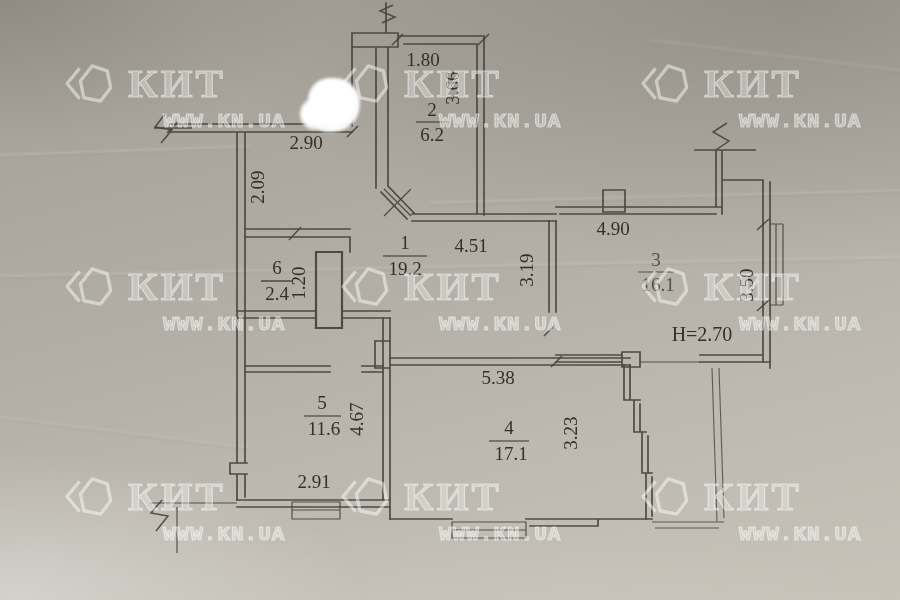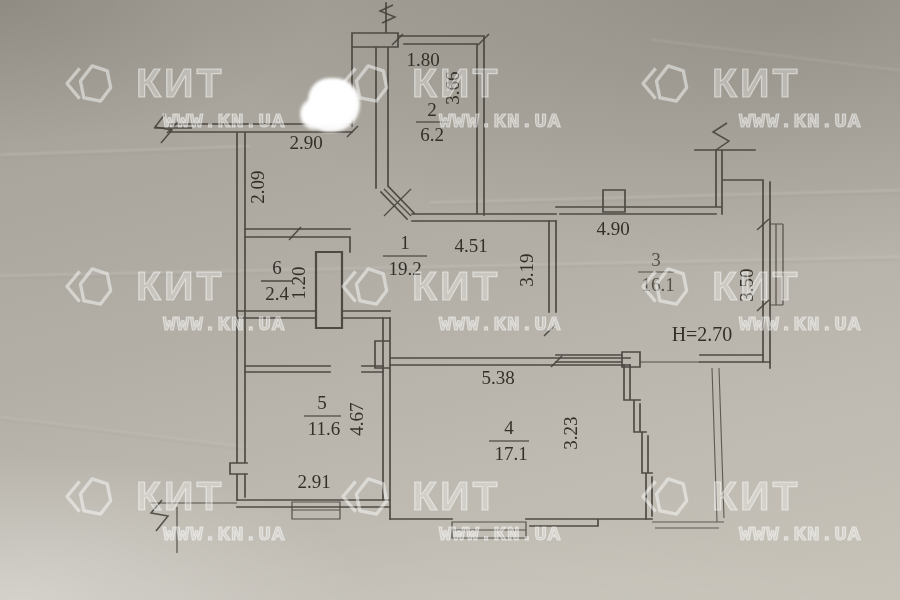--- a/index.html
+++ b/index.html
@@ -24,21 +24,21 @@
   .dim-s{font-family:"Liberation Serif",serif;font-size:20px;fill:#33302a;}
   
   .flash-blob{position:absolute;left:308px;top:78px;width:52px;height:54px;
     background:radial-gradient(circle at 48% 45%,#ffffff 55%,rgba(255,255,255,0.9) 72%,rgba(255,255,255,0) 100%);
     border-radius:46% 54% 58% 42%;filter:blur(1.5px);}
   .flash-blob::after{content:"";position:absolute;left:-8px;top:20px;width:28px;height:32px;
     background:radial-gradient(circle,#fff 55%,rgba(255,255,255,0) 100%);border-radius:50%;}
   
   .wm{position:absolute;width:250px;color:rgba(255,255,255,0.30);
       -webkit-text-stroke:1.2px rgba(255,255,255,0.48);}
-  .wm-row{display:flex;align-items:center;gap:22px;}
+  .wm-row{display:flex;align-items:center;gap:14px;font-family:Liberation Serif, serif;}
   .wm-logo{width:52px;height:47px;flex:0 0 auto;}
   .wm-logo path{fill:none;stroke:rgba(255,255,255,0.48);stroke-width:4;stroke-linejoin:round;}
   .wm-brand{font-size:41px;font-weight:bold;letter-spacing:3px;line-height:1;}
   .wm-url{font-size:21px;font-weight:bold;letter-spacing:1px;margin:3px 0 0 101px;white-space:nowrap;font-family:Liberation Mono, monospace;}
 </style>
 </head>
 <body>
 
 <div class="stage">
   <div class="paper"></div>

